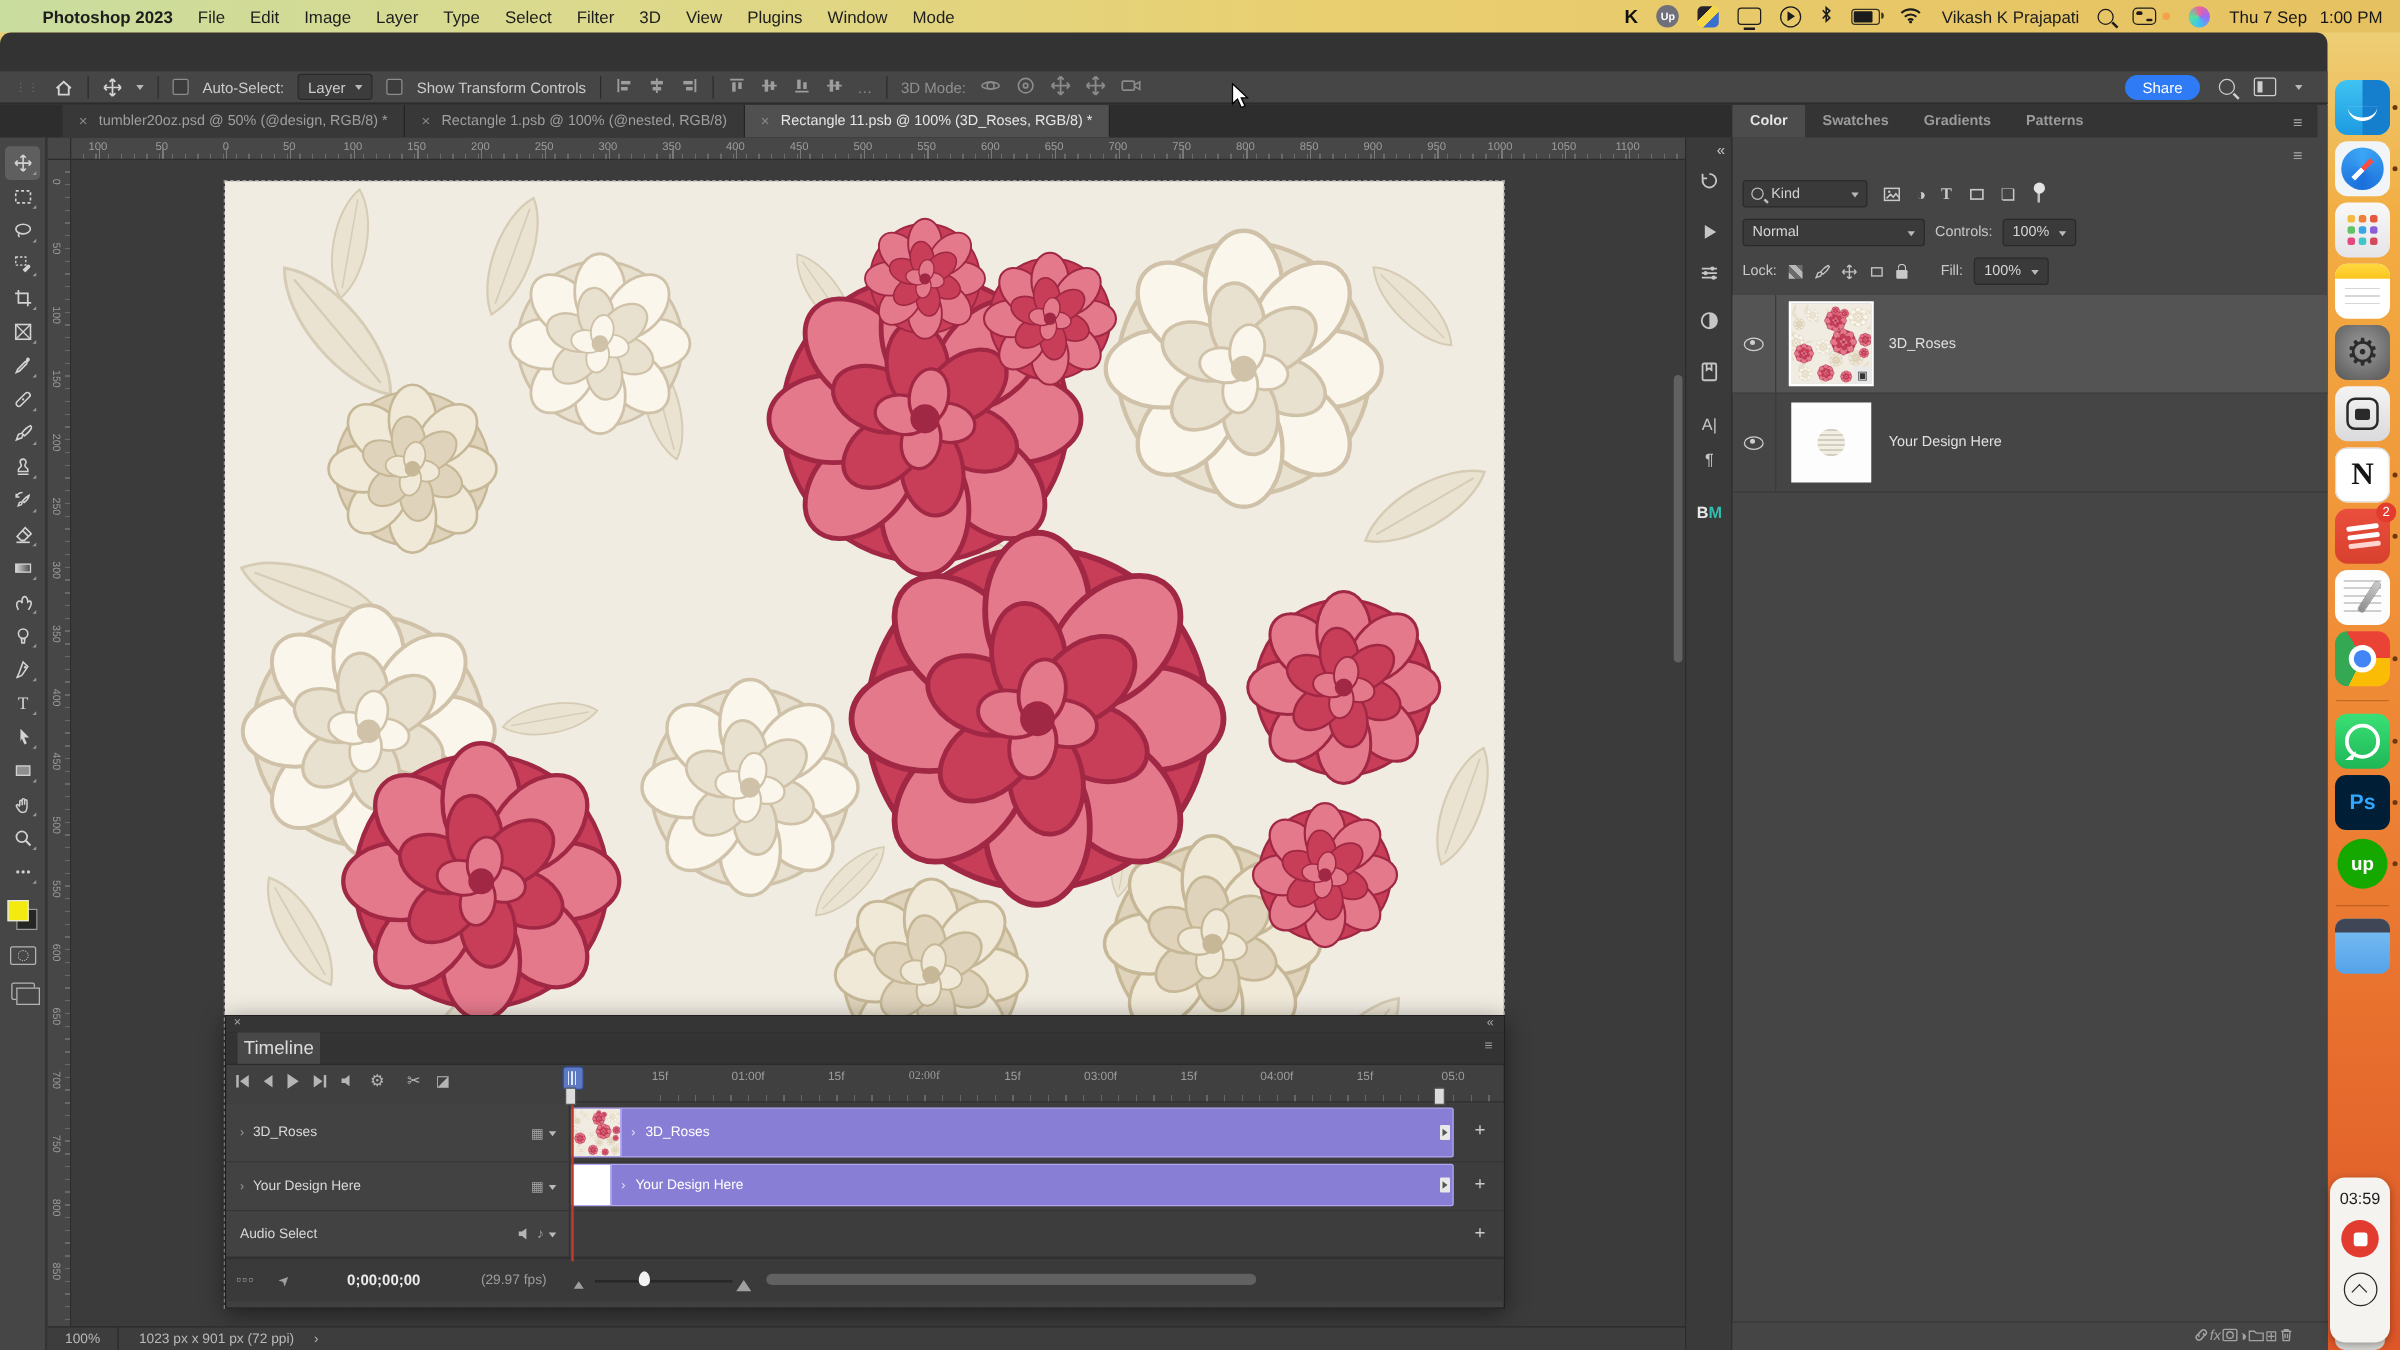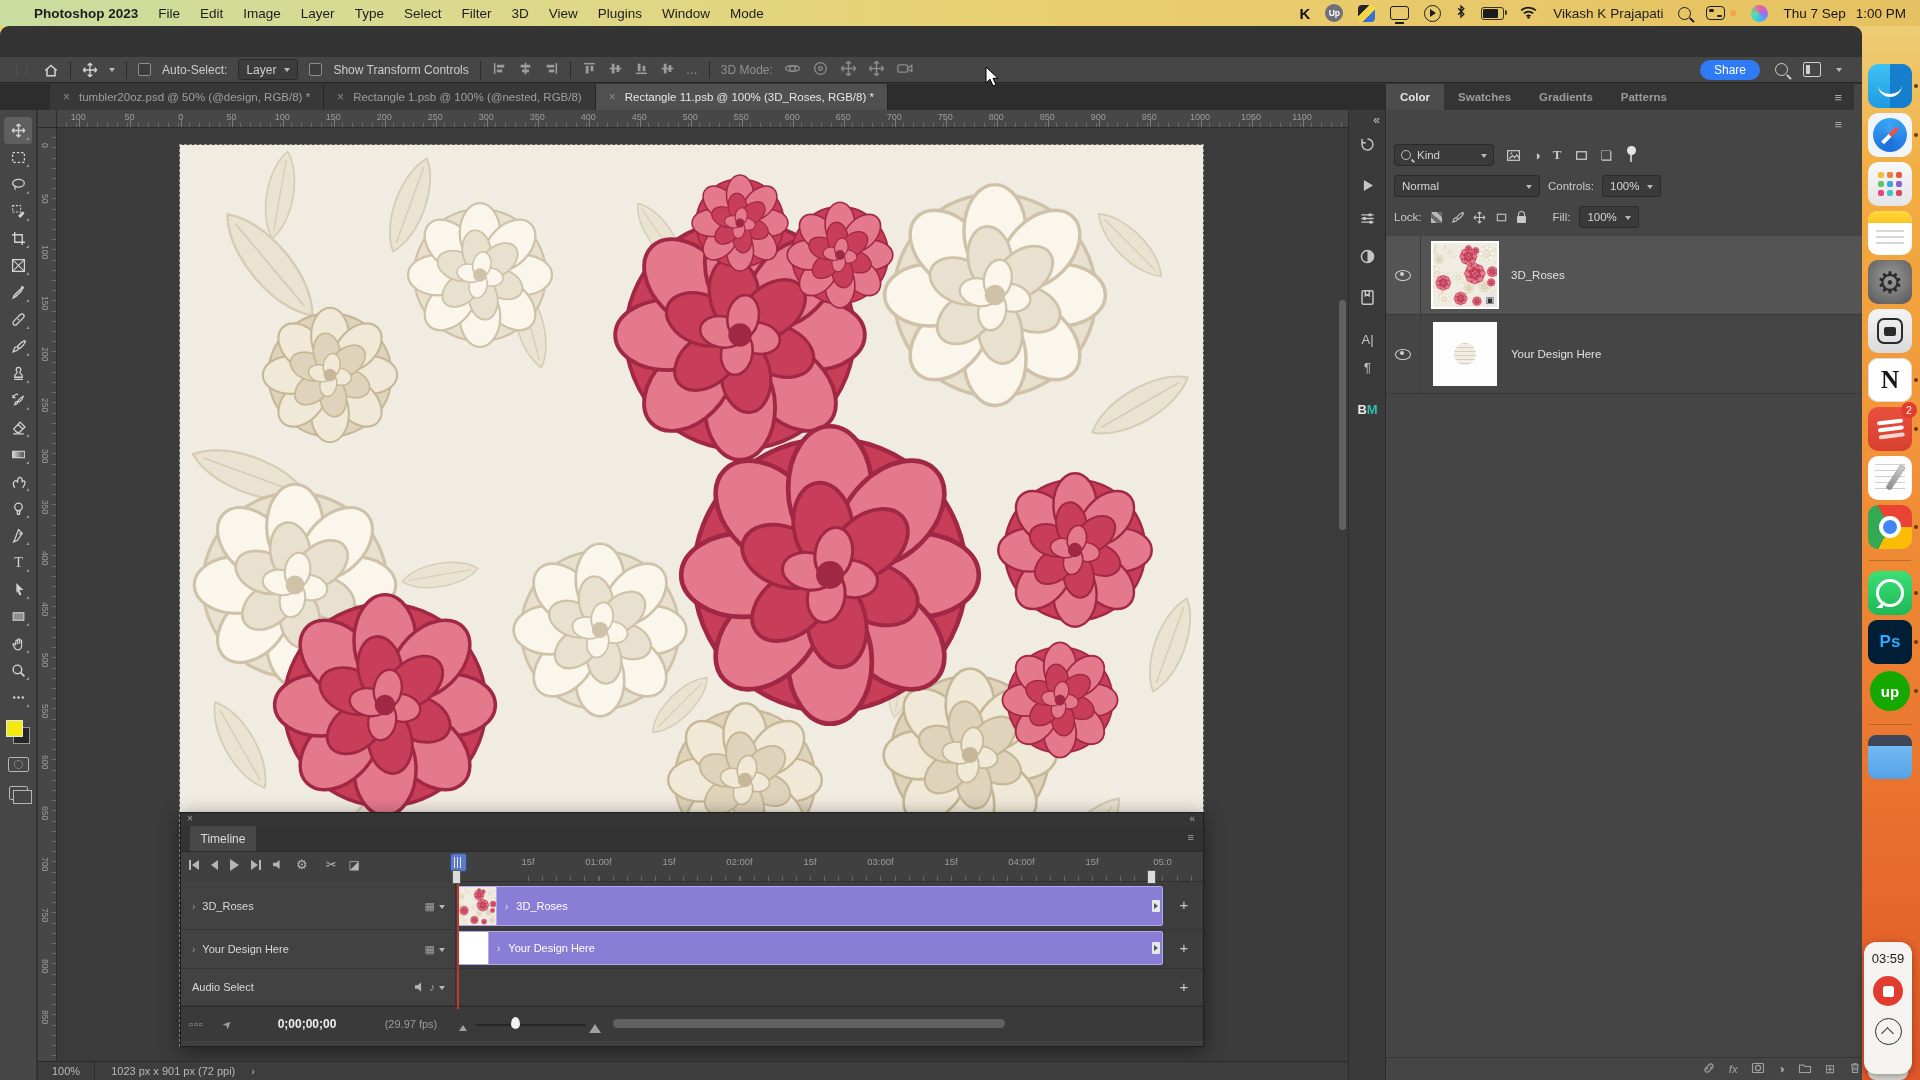--- a/index.html
+++ b/index.html
@@ -85,21 +85,21 @@
   #doc{position:absolute;left:142px;top:35px;width:1023px;height:901px;background:#f1ece2;outline:1px dashed #9a9a9a}
   #vscroll{position:absolute;right:2px;top:190px;width:7px;height:230px;background:#6f6f6f;border-radius:4px;opacity:.75;z-index:4}
   #hscroll{position:absolute;left:556px;top:957px;width:410px;height:6px;background:#8a8a8a;border-radius:3px;opacity:.8;z-index:6}
   #statusbar{position:absolute;left:0;right:0;bottom:0;height:18px;background:#3d3d3d;border-top:1px solid #2b2b2b;display:flex;align-items:center;font-size:11px;color:#b9b9b9;z-index:7}
   #status-zoom{padding:0 14px;border-right:1px solid #2b2b2b;height:100%;display:flex;align-items:center}
   #status-info{padding:0 16px}
   
   #timeline{position:absolute;left:142px;top:702px;width:1024px;height:235px;background:#404040;border:1px solid #1f1f1f;box-shadow:0 4px 18px rgba(0,0,0,.45);box-sizing:border-box;z-index:5;font-size:11px;color:#cfcfcf}
   #tl-xrow{position:absolute;left:0;top:0;right:0;height:13px;background:#353535;border-bottom:1px solid #2a2a2a;color:#a5a5a5;font-size:10px}
   #tl-tabs{position:absolute;left:0;top:13px;right:0;height:25px;background:#333;border-bottom:1px solid #2a2a2a}
-  #tl-tab{position:absolute;left:9px;top:0;height:25px;width:66px;background:#484848;color:#dcdcdc;display:flex;align-items:center;justify-content:center;font-size:12px}
+  #tl-tab{position:absolute;left:9px;top:0;height:25px;width:66px;background:#484848;color:#dcdcdc;display:flex;align-items:center;justify-content:center;font-size:15px}
   #tl-controls{position:absolute;left:8px;top:44px;display:flex;align-items:center;gap:12px;color:#b5b5b5}
   .tri-l{width:0;height:0;border:5px solid transparent;border-right:7px solid #b5b5b5;border-left:0}
   .tri-r{width:0;height:0;border:5px solid transparent;border-left:7px solid #b5b5b5;border-right:0}
   .vbar{width:2px;height:10px;background:#b5b5b5}
   .pbtn{display:flex;align-items:center;gap:1px}
   .spk{width:11px;height:10px;background:#b5b5b5;clip-path:polygon(0 32%,28% 32%,60% 5%,60% 95%,28% 68%,0 68%)}
   #tl-ruler{position:absolute;left:275px;right:0;top:38px;height:30px;border-bottom:1px solid #2e2e2e}
   #tl-ruler::before{content:'';position:absolute;left:72px;right:0;bottom:0;height:5px;background:repeating-linear-gradient(90deg,#666 0 1px,transparent 1px 14.1px)}
   .tlr-num{position:absolute;top:5px;transform:translateX(-50%);font-size:9.5px;color:#9d9d9d}
   #tl-tracks{position:absolute;left:0;top:70px;right:0;height:123px}
@@ -164,21 +164,21 @@
   .eyecol{width:34px;align-self:stretch;border-right:1px solid #3b3b3b;display:flex;align-items:center;justify-content:center}
   .eye{width:14px;height:9px;border:1.4px solid #cfcfcf;border-radius:60% 60%;position:relative}
   .eye::after{content:'';position:absolute;left:3.8px;top:1.6px;width:4px;height:4px;background:#cfcfcf;border-radius:50%}
   .lthumb{width:64px;height:64px;margin-left:12px;background:#fff;position:relative;flex:none}
   .lrow.selected .lthumb{outline:2px solid #fff}
   .lthumb svg{display:block}
   .sobadge{position:absolute;right:0;bottom:0;width:14px;height:14px;background:#e9e9e9;color:#333;font-size:9px;display:flex;align-items:center;justify-content:center}
   .lname{margin-left:14px;font-size:11.5px;color:#e0e0e0}
   .wthumb{width:64px;height:64px;margin-left:12px;background:#fdfdfd;position:relative;flex:none;display:flex;align-items:center;justify-content:center}
   .wthumb i{width:22px;height:22px;border-radius:50%;background:repeating-linear-gradient(180deg,#c9c2b2 0 1.5px,#efeadb 1.5px 4px);opacity:.8}
-  #pfooter{position:absolute;left:0;right:0;bottom:0;height:22px;background:#454545;border-top:1px solid #373737;display:flex;align-items:center;justify-content:flex-end;gap:13px;padding-right:0;color:#a2a2a2;font-size:12px}
+  #pfooter{position:absolute;left:0;right:0;bottom:0;height:22px;background:#454545;border-top:1px solid #373737;display:flex;align-items:center;justify-content:flex-end;padding-right:26px;color:#a2a2a2;font-size:12px}
   #pfooter svg{width:14px;height:14px}
   .fx{font-style:italic;font-size:11.5px}
   
   #dock{position:absolute;left:1866px;top:64px;width:48px;display:flex;flex-direction:column;align-items:center;gap:5px;z-index:8}
   .ditem{position:relative;width:44px;height:44px;border-radius:10px;flex:none;display:flex;align-items:center;justify-content:center}
   .ditem::before,.ditem::after{content:'';position:absolute}
   .ditem.sep{margin-top:17px}
   .ditem.sep .sepline{position:absolute;top:-11px;left:1px;right:1px;height:1px;background:rgba(110,50,0,.35)}
   .running .rdot{position:absolute;right:-6px;top:20px;width:4px;height:4px;border-radius:50%;background:#6e370e}
   .dlabel{position:relative;z-index:2}
@@ -847,21 +847,21 @@
           <span class="spk"></span>
           <span style="font-size:13px">⚙</span>
           <span style="font-size:13px;margin-left:6px">✂</span>
           <span style="font-size:12px">◪</span>
         </div>
         <div id="tl-ruler">
 
         <span class="tlr-num" style="left: 72px;">15f</span>
             <span class="tlr-num" style="left: 142.5px;">01:00f</span>
             <span class="tlr-num" style="left: 213px;">15f</span>
-            <span class="tlr-num" style="left: 283.5px;">02:00f</span>
+            <span class="tlr-num" style="left: 283.5px; font-family: Liberation Serif, serif;">02:00f</span>
             <span class="tlr-num" style="left: 354px;">15f</span>
             <span class="tlr-num" style="left: 424.5px;">03:00f</span>
             <span class="tlr-num" style="left: 495px;">15f</span>
             <span class="tlr-num" style="left: 565.5px;">04:00f</span>
             <span class="tlr-num" style="left: 636px;">15f</span>
             <span class="tlr-num" style="left: 706.5px;">05:0</span>
           </div>
         <div id="tl-tracks">
           <div class="trow" style="top:0;height:46px">
             <div class="tlab">

